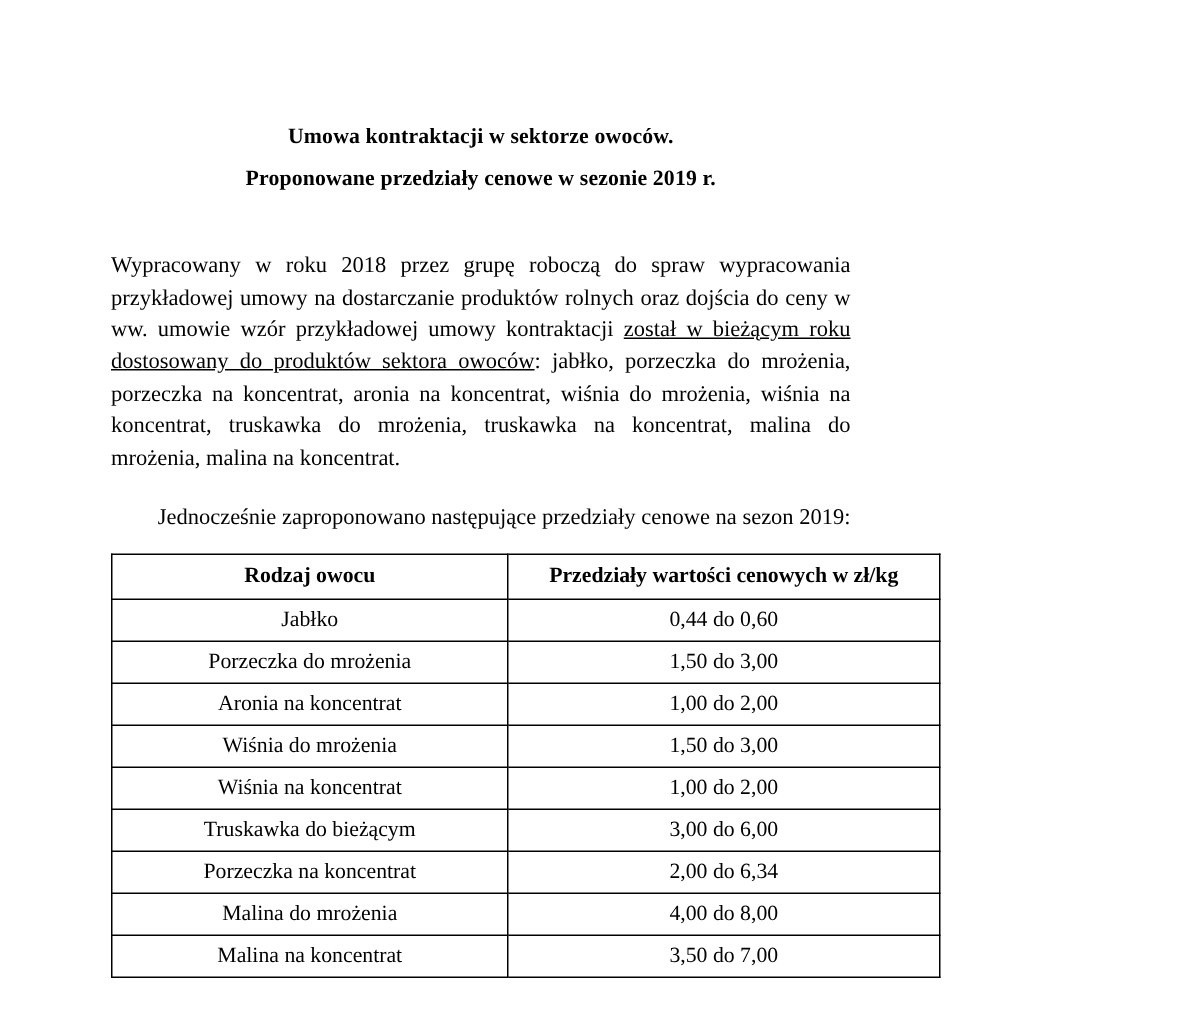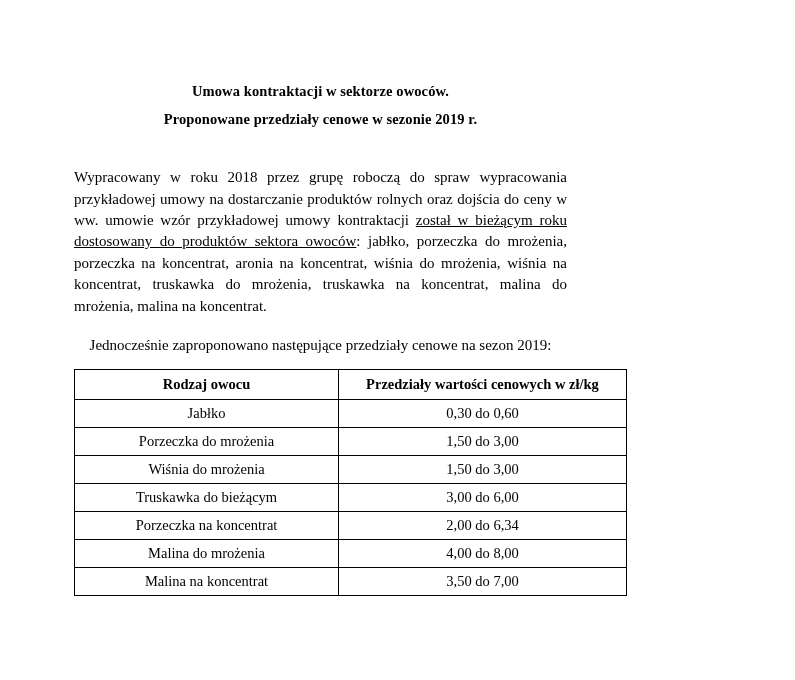--- a/index.html
+++ b/index.html
@@ -40,21 +40,21 @@
   .para.first {
     margin-bottom: 16px;
   }
   .underline {
     text-decoration: underline;
     font-family: Liberation Serif, serif;
   }
   .para.second {
     margin-top: 18px;
     margin-bottom: 12px;
-    text-align: center;
+    text-align: right;
   }
   table.price-table {
     border-collapse: collapse;
     margin: 0 auto;
     width: 552px;
     table-layout: fixed;
     padding-left: 26px;
   }
   table.price-table td,
   table.price-table th {
@@ -93,29 +93,37 @@
     </colgroup>
     <thead>
       <tr>
         <th>Rodzaj owocu</th>
         <th>Przedziały wartości cenowych w zł/kg</th>
       </tr>
     </thead>
     <tbody>
       <tr>
         <td>Jabłko</td>
-        <td>0,30 do 0,60</td>
+        <td>0,44 do 0,60</td>
       </tr>
       <tr>
         <td>Porzeczka do mrożenia</td>
         <td>1,50 do 3,00</td>
       </tr>
       <tr>
+        <td>Aronia na koncentrat</td>
+        <td>1,00 do 2,00</td>
+      </tr>
+      <tr>
         <td>Wiśnia do mrożenia</td>
         <td>1,50 do 3,00</td>
+      </tr>
+      <tr>
+        <td>Wiśnia na koncentrat</td>
+        <td>1,00 do 2,00</td>
       </tr>
       <tr>
         <td>Truskawka do bieżącym</td>
         <td>3,00 do 6,00</td>
       </tr>
       <tr>
         <td>Porzeczka na koncentrat</td>
         <td>2,00 do 6,34</td>
       </tr>
       <tr>

